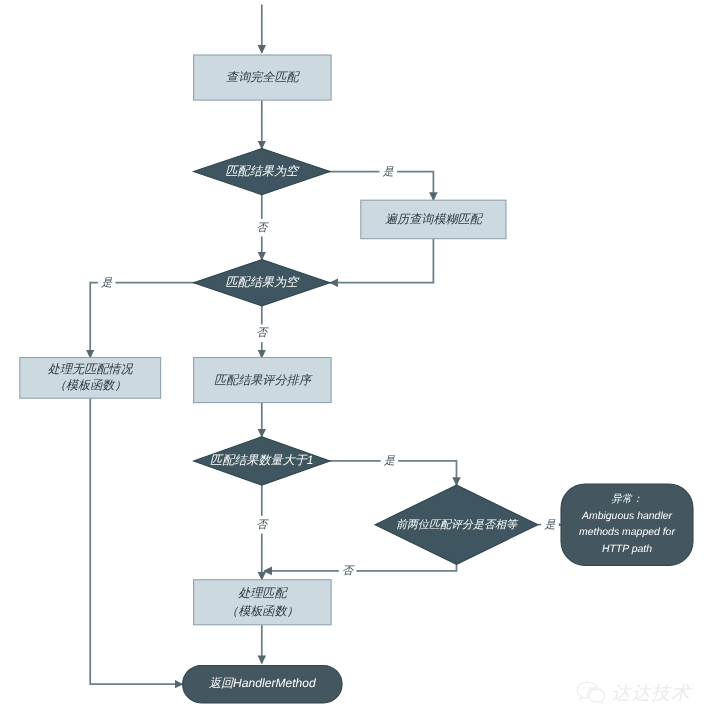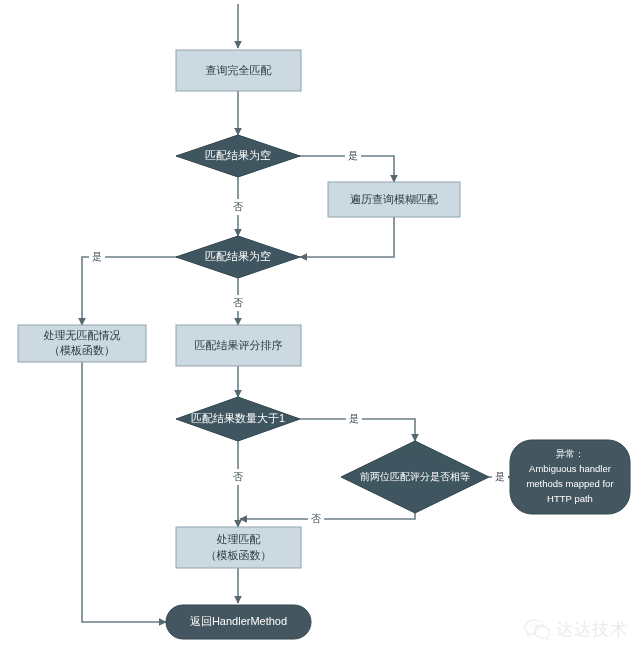--- a/index.html
+++ b/index.html
@@ -10,20 +10,21 @@
   }
   body {
     font-family: "Liberation Sans", "DejaVu Sans", sans-serif;
   }
   #canvas {
     position: relative;
     width: 640px;
     height: 655px;
     background: #ffffff;
     overflow: hidden;
+    font-style: italic;
   }
   svg#flow {
     position: absolute;
     left: 0;
     top: 0;
     width: 640px;
     height: 655px;
   }
   .node-rect {
     fill: #cdd9e1;

